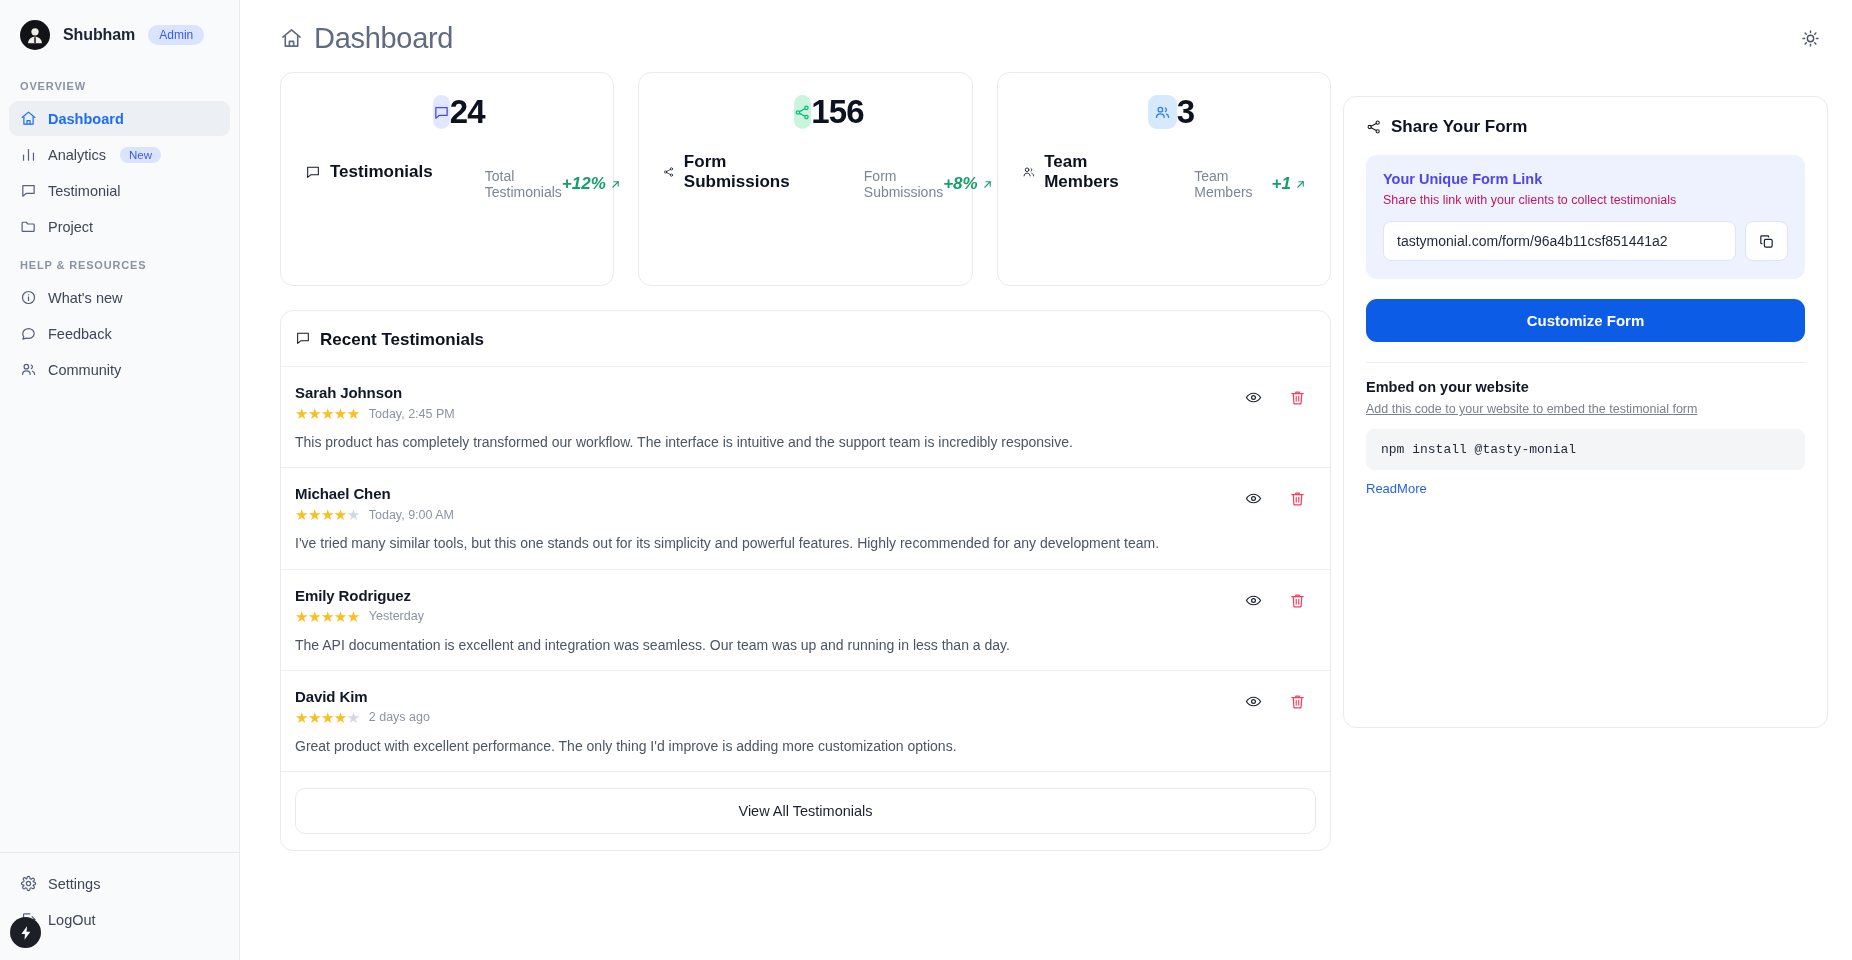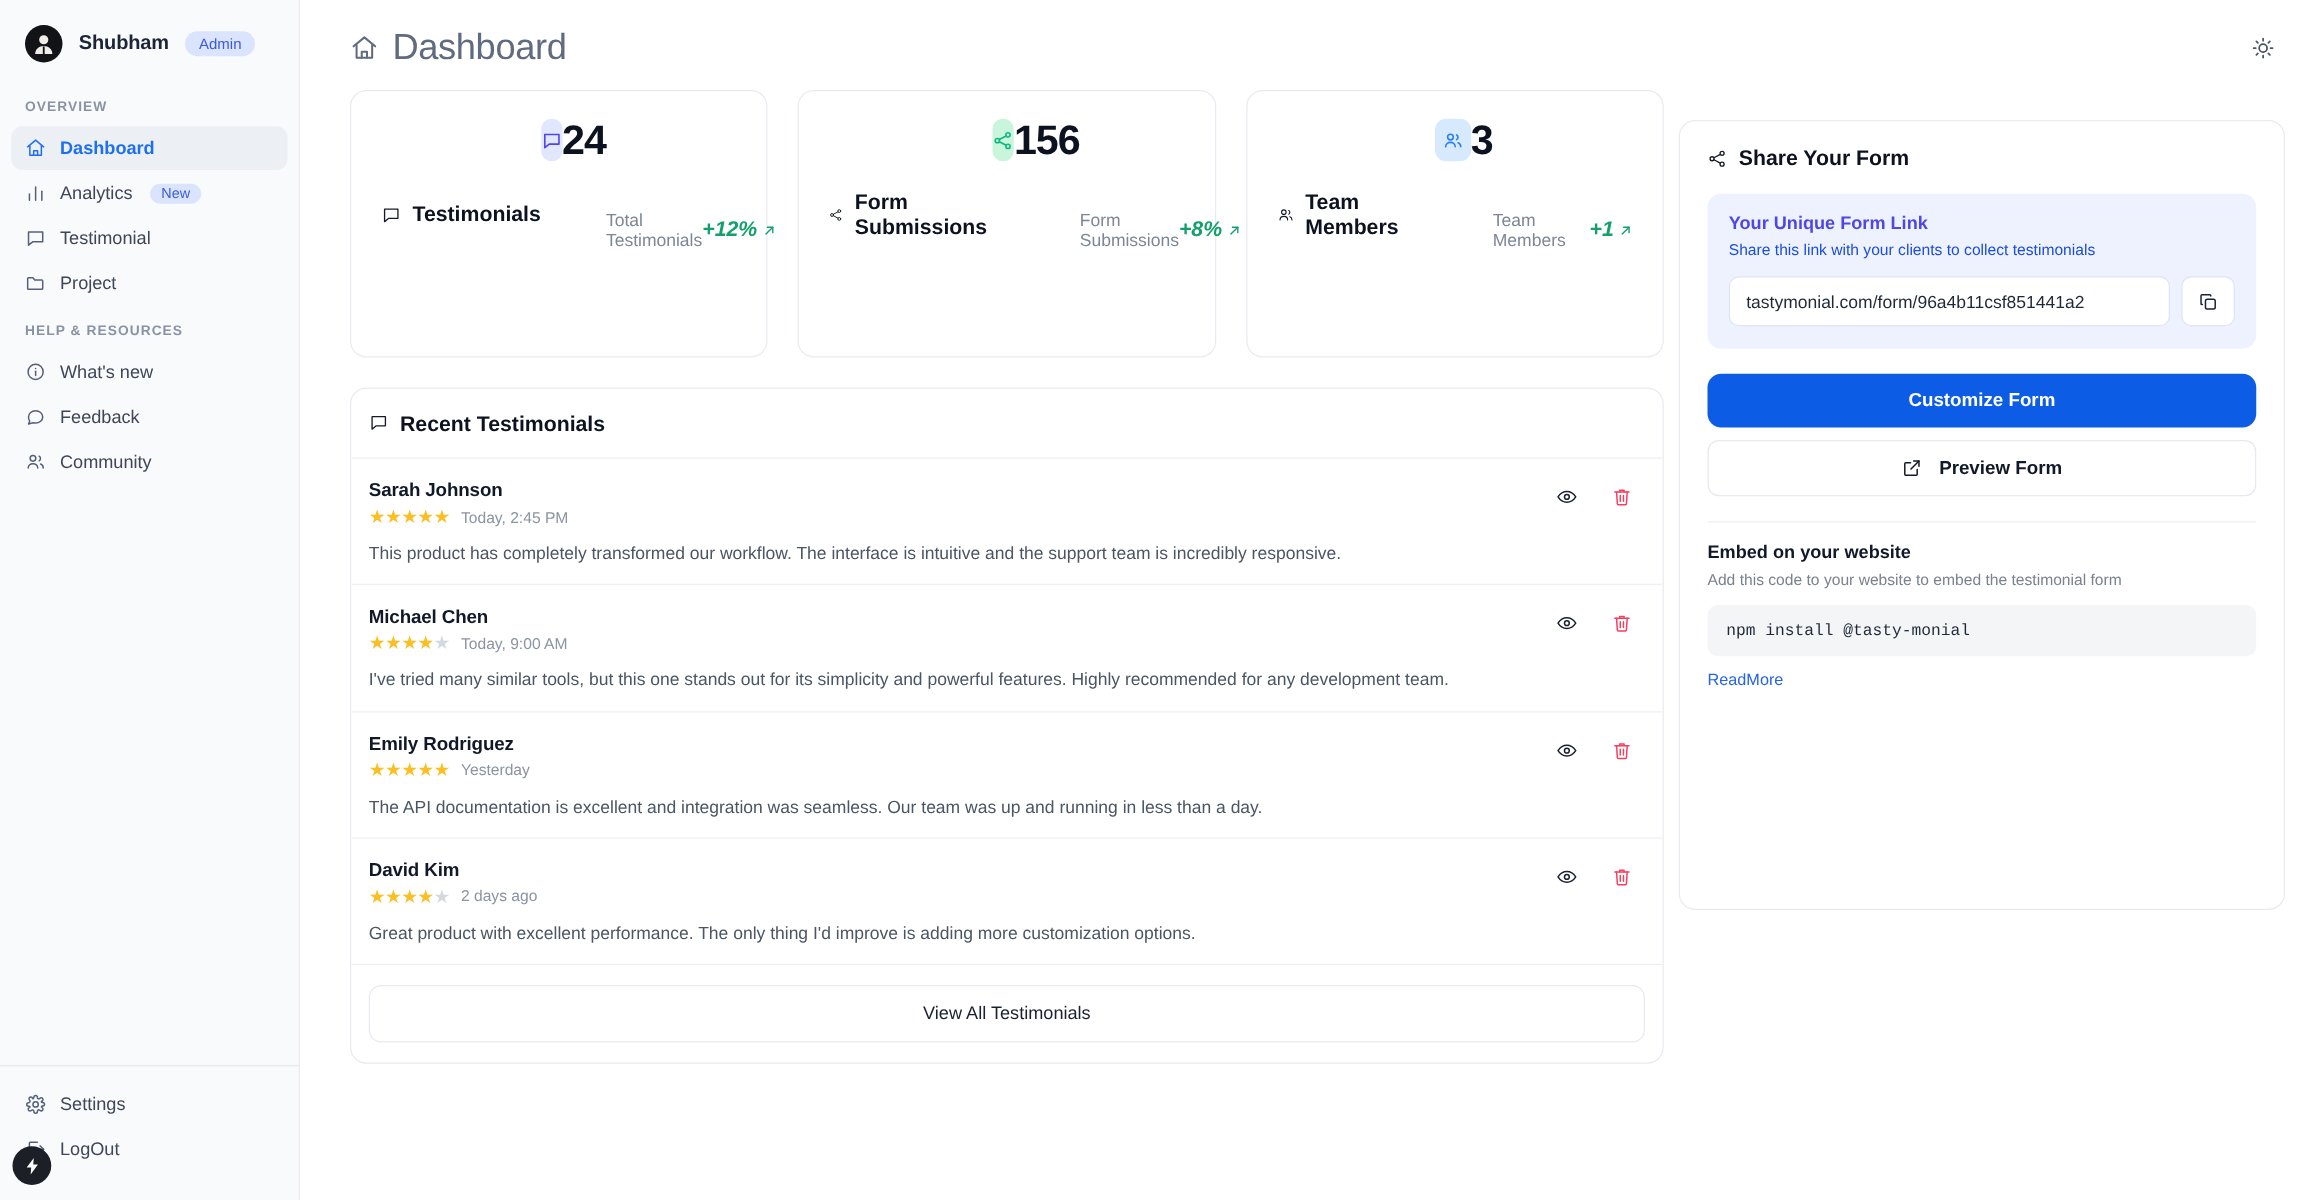--- a/index.html
+++ b/index.html
@@ -149,21 +149,21 @@
     padding: 20px 22px 24px 22px; margin-top: 24px; height: 632px;
   }
   .share-head {
     display: flex; align-items: center; gap: 9px;
     font-size: 17px; font-weight: 700; color: #0d1220; margin-bottom: 18px;
   }
   .share-head svg { stroke: #151b27; stroke-width: 1.6; fill: none;
     stroke-linecap: round; stroke-linejoin: round; }
   .link-box { background: #eef2ff; border-radius: 11px; padding: 16px 17px 18px 17px; }
   .link-title { font-size: 14.5px; font-weight: 700; color: #4f46e5; }
-  .link-sub { font-size: 12.5px; color: #1d4ed8; margin-top: 6px; }
+  .link-sub { font-size: 12.5px; color: #be185d; margin-top: 6px; }
   .link-row { display: flex; gap: 9px; margin-top: 14px; }
   .link-input {
     flex: 1; background: #fff; border: 1px solid #dfe3f5; border-radius: 8px;
     padding: 11px 13px; font-size: 14px; color: #1f2937;
     font-family: "Liberation Sans", sans-serif; min-width: 0;
   }
   .copy-btn {
     width: 43px; background: #fff; border: 1px solid #dfe3f5; border-radius: 8px;
     display: flex; align-items: center; justify-content: center; cursor: pointer;
   }
@@ -179,21 +179,21 @@
     display: flex; align-items: center; justify-content: center; gap: 13px;
     width: 100%; margin-top: 10px; background: #fff;
     border: 1px solid #e6e9ee; border-radius: 9px; padding: 13px;
     font-size: 15px; font-weight: 700; color: #111827; cursor: pointer;
     font-family: "Liberation Sans", sans-serif;
   }
   .btn-outline svg { stroke: #111827; stroke-width: 1.7; fill: none;
     stroke-linecap: round; stroke-linejoin: round; }
   .divider { height: 1px; background: #eceef2; margin: 20px 0 16px 0; }
   .embed-title { font-size: 14.5px; font-weight: 700; color: #111827; }
-  .embed-sub { font-size: 12.5px; color: #79828f; margin-top: 7px; }
+  .embed-sub { font-size: 12.5px; color: #79828f; margin-top: 7px; text-decoration: underline; }
   .code-box {
     background: #f4f5f7; border-radius: 8px; padding: 13px 15px; margin-top: 13px;
     font-family: "Liberation Mono", monospace; font-size: 13px; color: #1f2937;
   }
   .readmore {
     display: inline-block; margin-top: 11px; font-size: 13px;
     color: #2563eb; cursor: pointer; text-decoration: none;
   }
 </style>
 </head>
@@ -597,28 +597,20 @@
                 <svg width="17" height="17" viewBox="0 0 24 24">
                   <rect x="9" y="9" width="11" height="11" rx="2"></rect>
                   <path d="M5.5 15H5a1 1 0 01-1-1V5a1 1 0 011-1h9a1 1 0 011 1v.5"></path>
                 </svg>
               </button>
             </div>
           </div>
 
           <button class="btn-primary">Customize Form</button>
 
-          <button class="btn-outline">
-            <svg width="17" height="17" viewBox="0 0 24 24">
-              <path d="M14 4h6v6"></path>
-                <path d="M20 4 11 13"></path>
-              <path d="M18 13.5V19a1 1 0 01-1 1H5a1 1 0 01-1-1V7a1 1 0 011-1h5.5"></path>
-            </svg>
-            <span>Preview Form</span>
-          </button>
 
           <div class="divider"></div>
 
           <div class="embed-title">Embed on your website</div>
           <div class="embed-sub">Add this code to your website to embed the testimonial form</div>
           <div class="code-box">npm install @tasty-monial</div>
           <a class="readmore">ReadMore</a>
 
         </div>
       </div>

